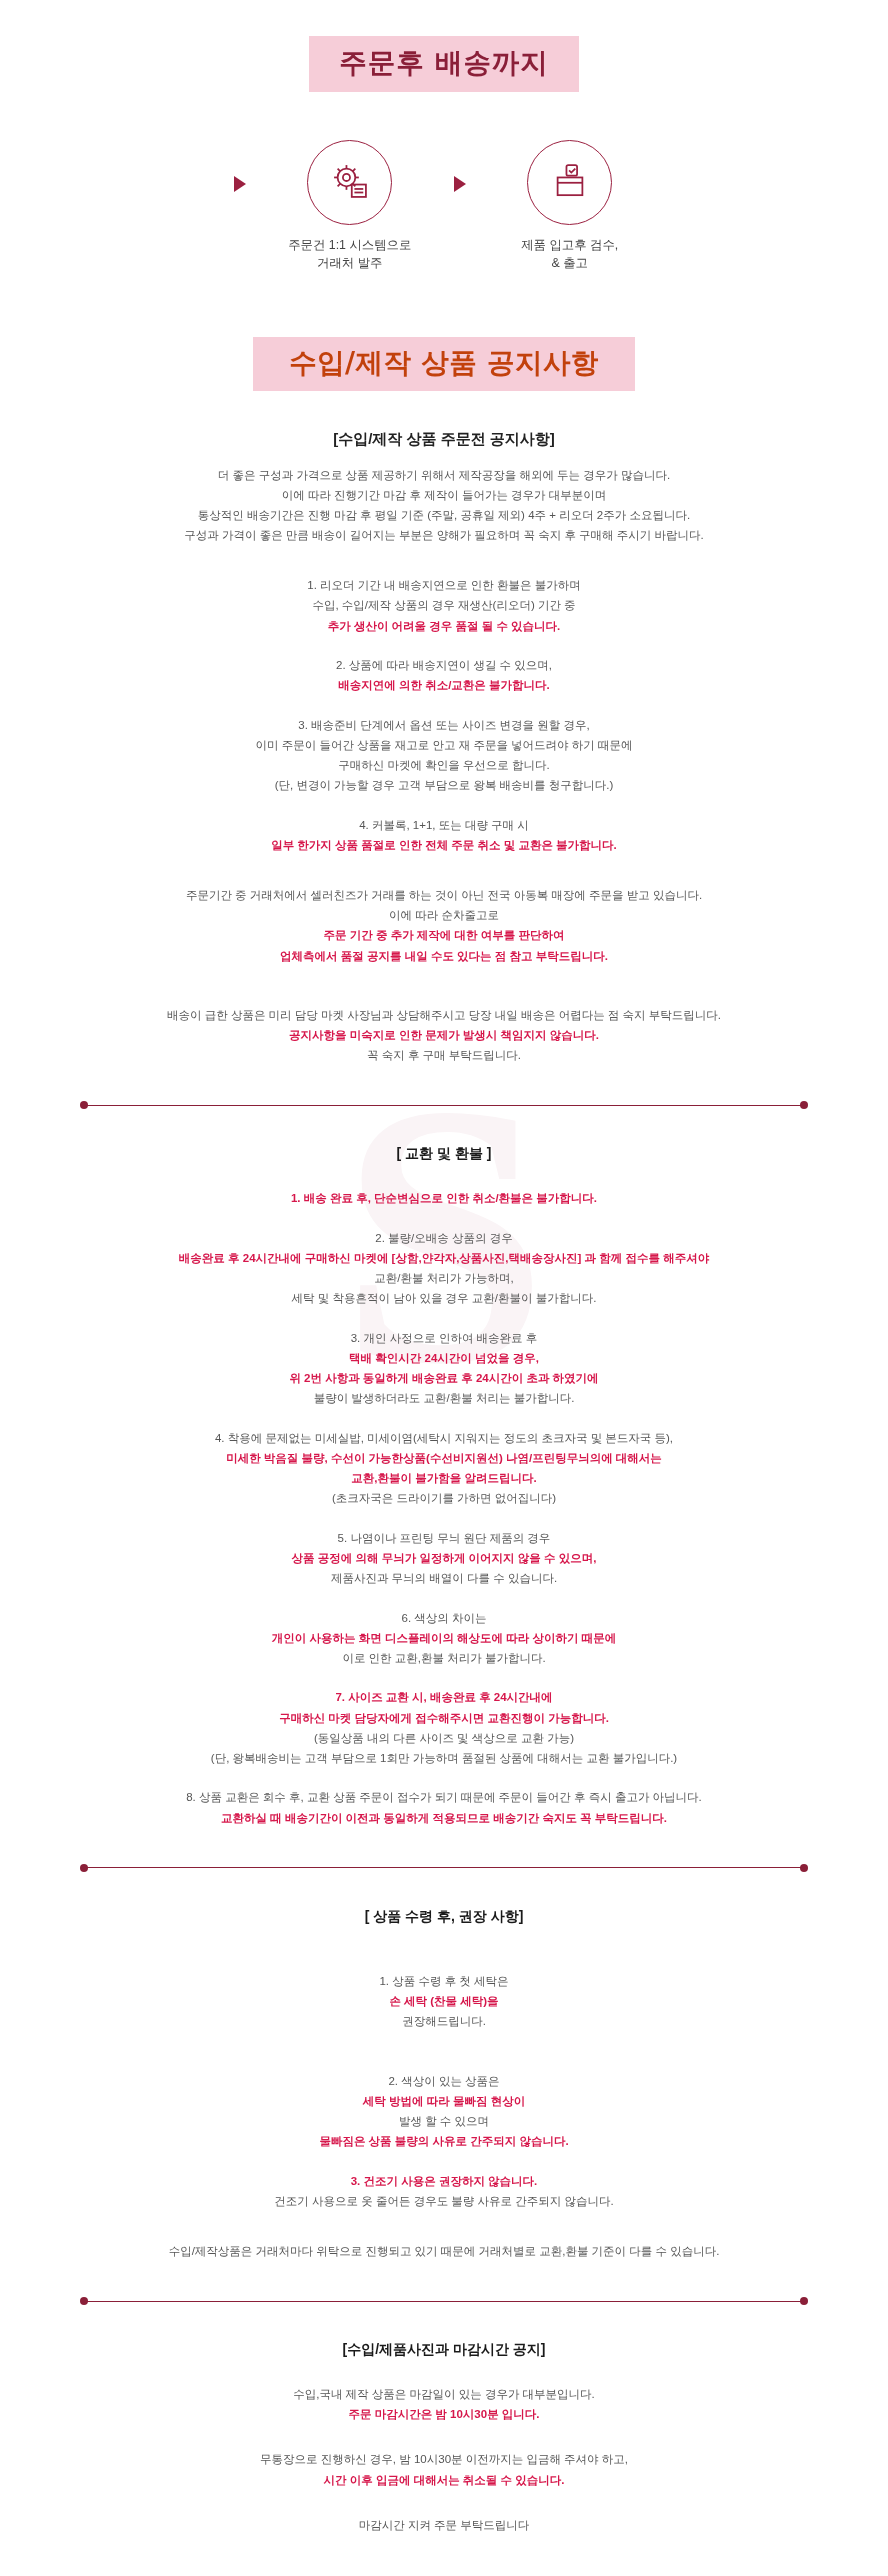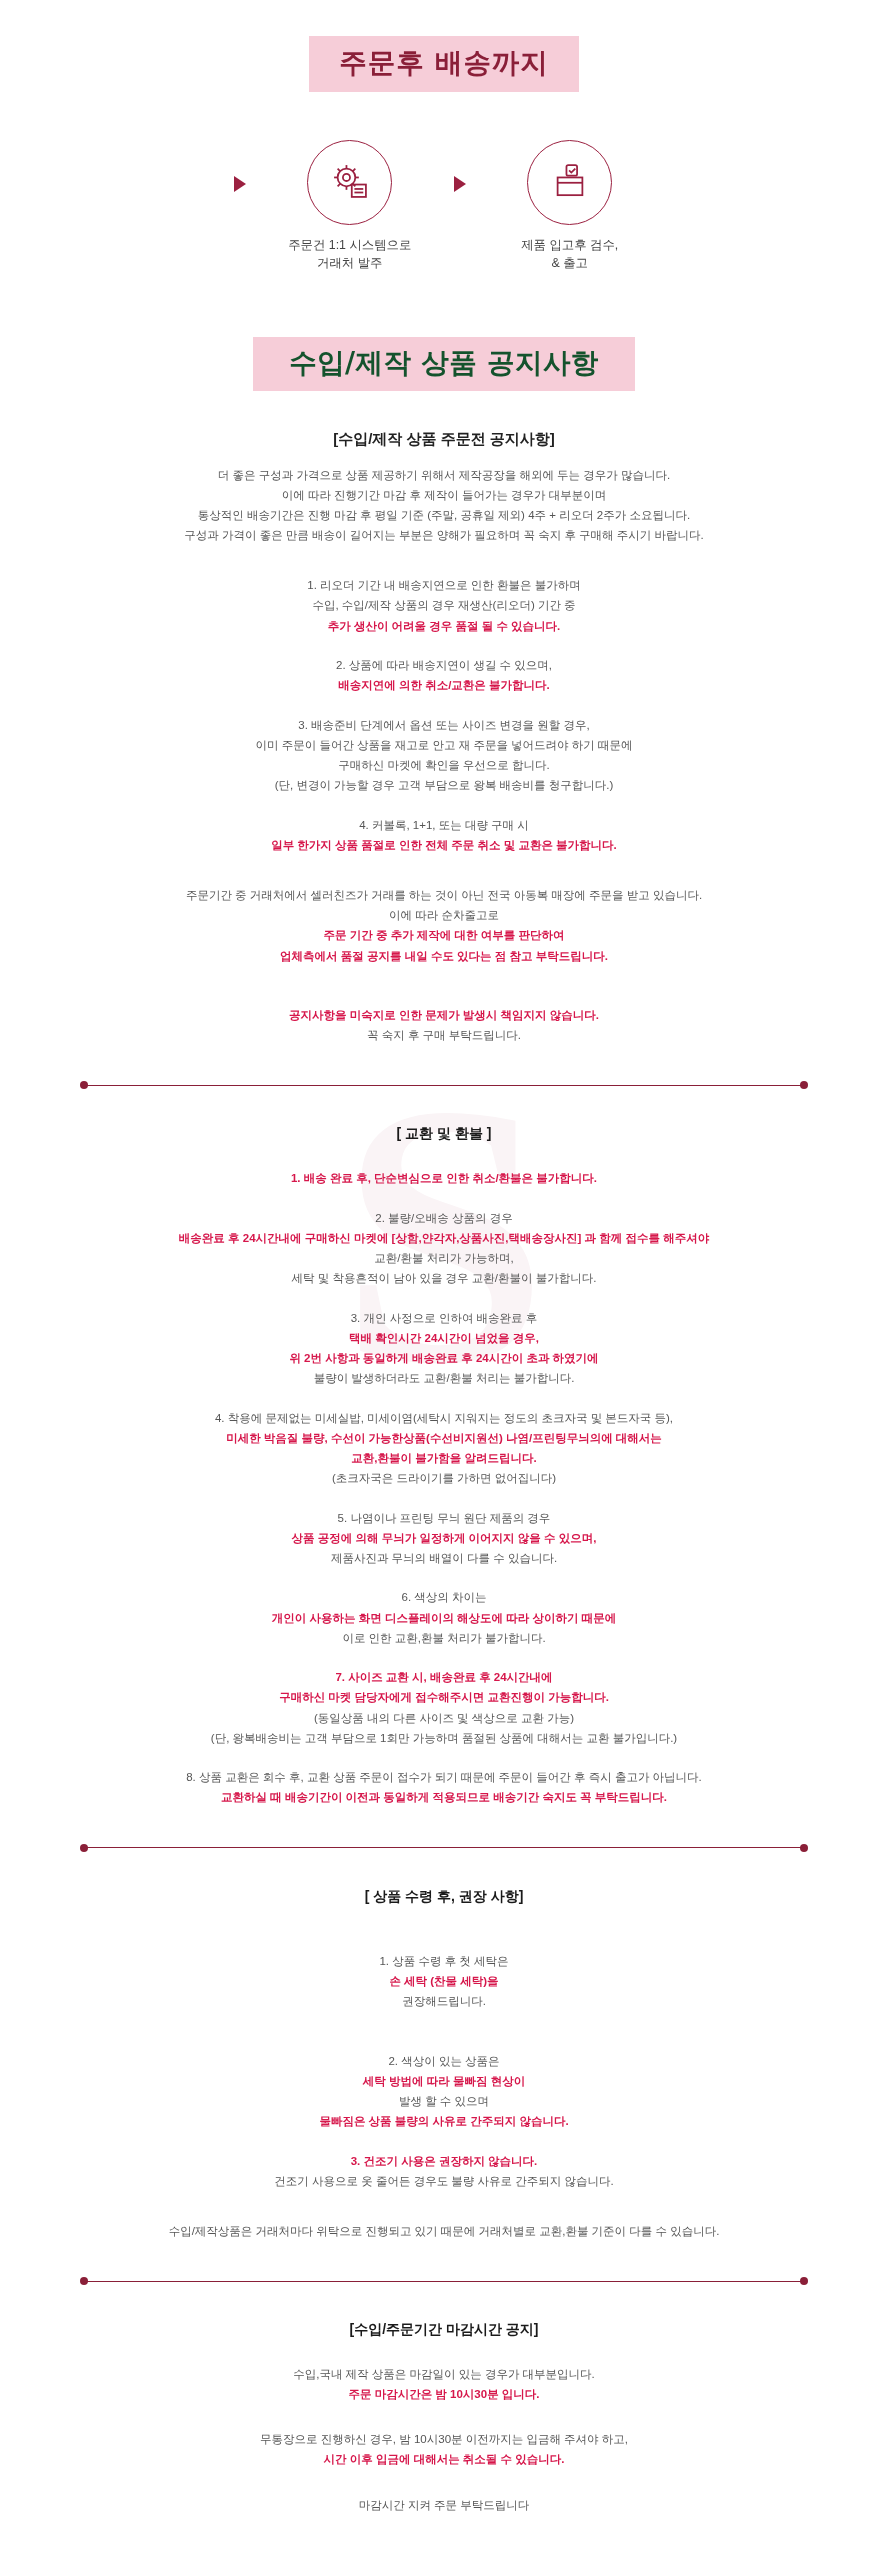--- a/index.html
+++ b/index.html
@@ -101,21 +101,21 @@
     display: flex;
     justify-content: center;
   }
   .banner2 {
     background: #f6cdd8;
     padding: 8px 36px 9.8px 36px;
   }
   .banner2 .txt {
     font-size: 27.5px;
     font-weight: bold;
-    color: #14532d;
+    color: #c2410c;
     letter-spacing: 0.4px;
     font-family: "DejaVu Sans", sans-serif;
   }
 
   
   .section { width: 888px; padding: 0 80px; text-align: center; }
   .sec-head {
     font-size: 15px;
     font-weight: bold;
     color: #222222;
@@ -273,20 +273,21 @@
 
       <div class="gap-34"></div>
 
       <p class="para">주문기간 중 거래처에서 셀러친즈가 거래를 하는 것이 아닌 전국 아동복 매장에 주문을 받고 있습니다.
 이에 따라 순차줄고로</p>
       <p class="para red">주문 기간 중 추가 제작에 대한 여부를 판단하여
 업체측에서 품절 공지를 내일 수도 있다는 점 참고 부탁드립니다.</p>
 
       <div class="gap-44"></div>
 
+      <p class="para">배송이 급한 상품은 미리 담당 마켓 사장님과 상담해주시고 당장 내일 배송은 어렵다는 점 숙지 부탁드립니다.</p>
       <p class="para red">공지사항을 미숙지로 인한 문제가 발생시 책임지지 않습니다.</p>
       <p class="para">꼭 숙지 후 구매 부탁드립니다.</p>
     </div>
 
     <div class="divider">
       <span class="dot l"></span>
       <span class="line"></span>
       <span class="dot r"></span>
     </div>
 
@@ -367,21 +368,21 @@
       <p class="para">수입/제작상품은 거래처마다 위탁으로 진행되고 있기 때문에 거래처별로 교환,환불 기준이 다를 수 있습니다.</p>
     </div>
 
     <div class="divider">
       <span class="dot l"></span>
       <span class="line"></span>
       <span class="dot r"></span>
     </div>
 
     <div class="section">
-      <p class="bracket-head">[수입/주문기간 마감시간 공지]</p>
+      <p class="bracket-head">[수입/제품사진과 마감시간 공지]</p>
 
       <div class="gap-28"></div>
       <p class="para">수입,국내 제작 상품은 마감일이 있는 경우가 대부분입니다.</p>
       <p class="para red">주문 마감시간은 밤 10시30분 입니다.</p>
 
       <div class="gap-28"></div>
       <p class="para">무통장으로 진행하신 경우, 밤 10시30분 이전까지는 입금해 주셔야 하고,</p>
       <p class="para red">시간 이후 입금에 대해서는 취소될 수 있습니다.</p>
 
       <div class="gap-28"></div>

